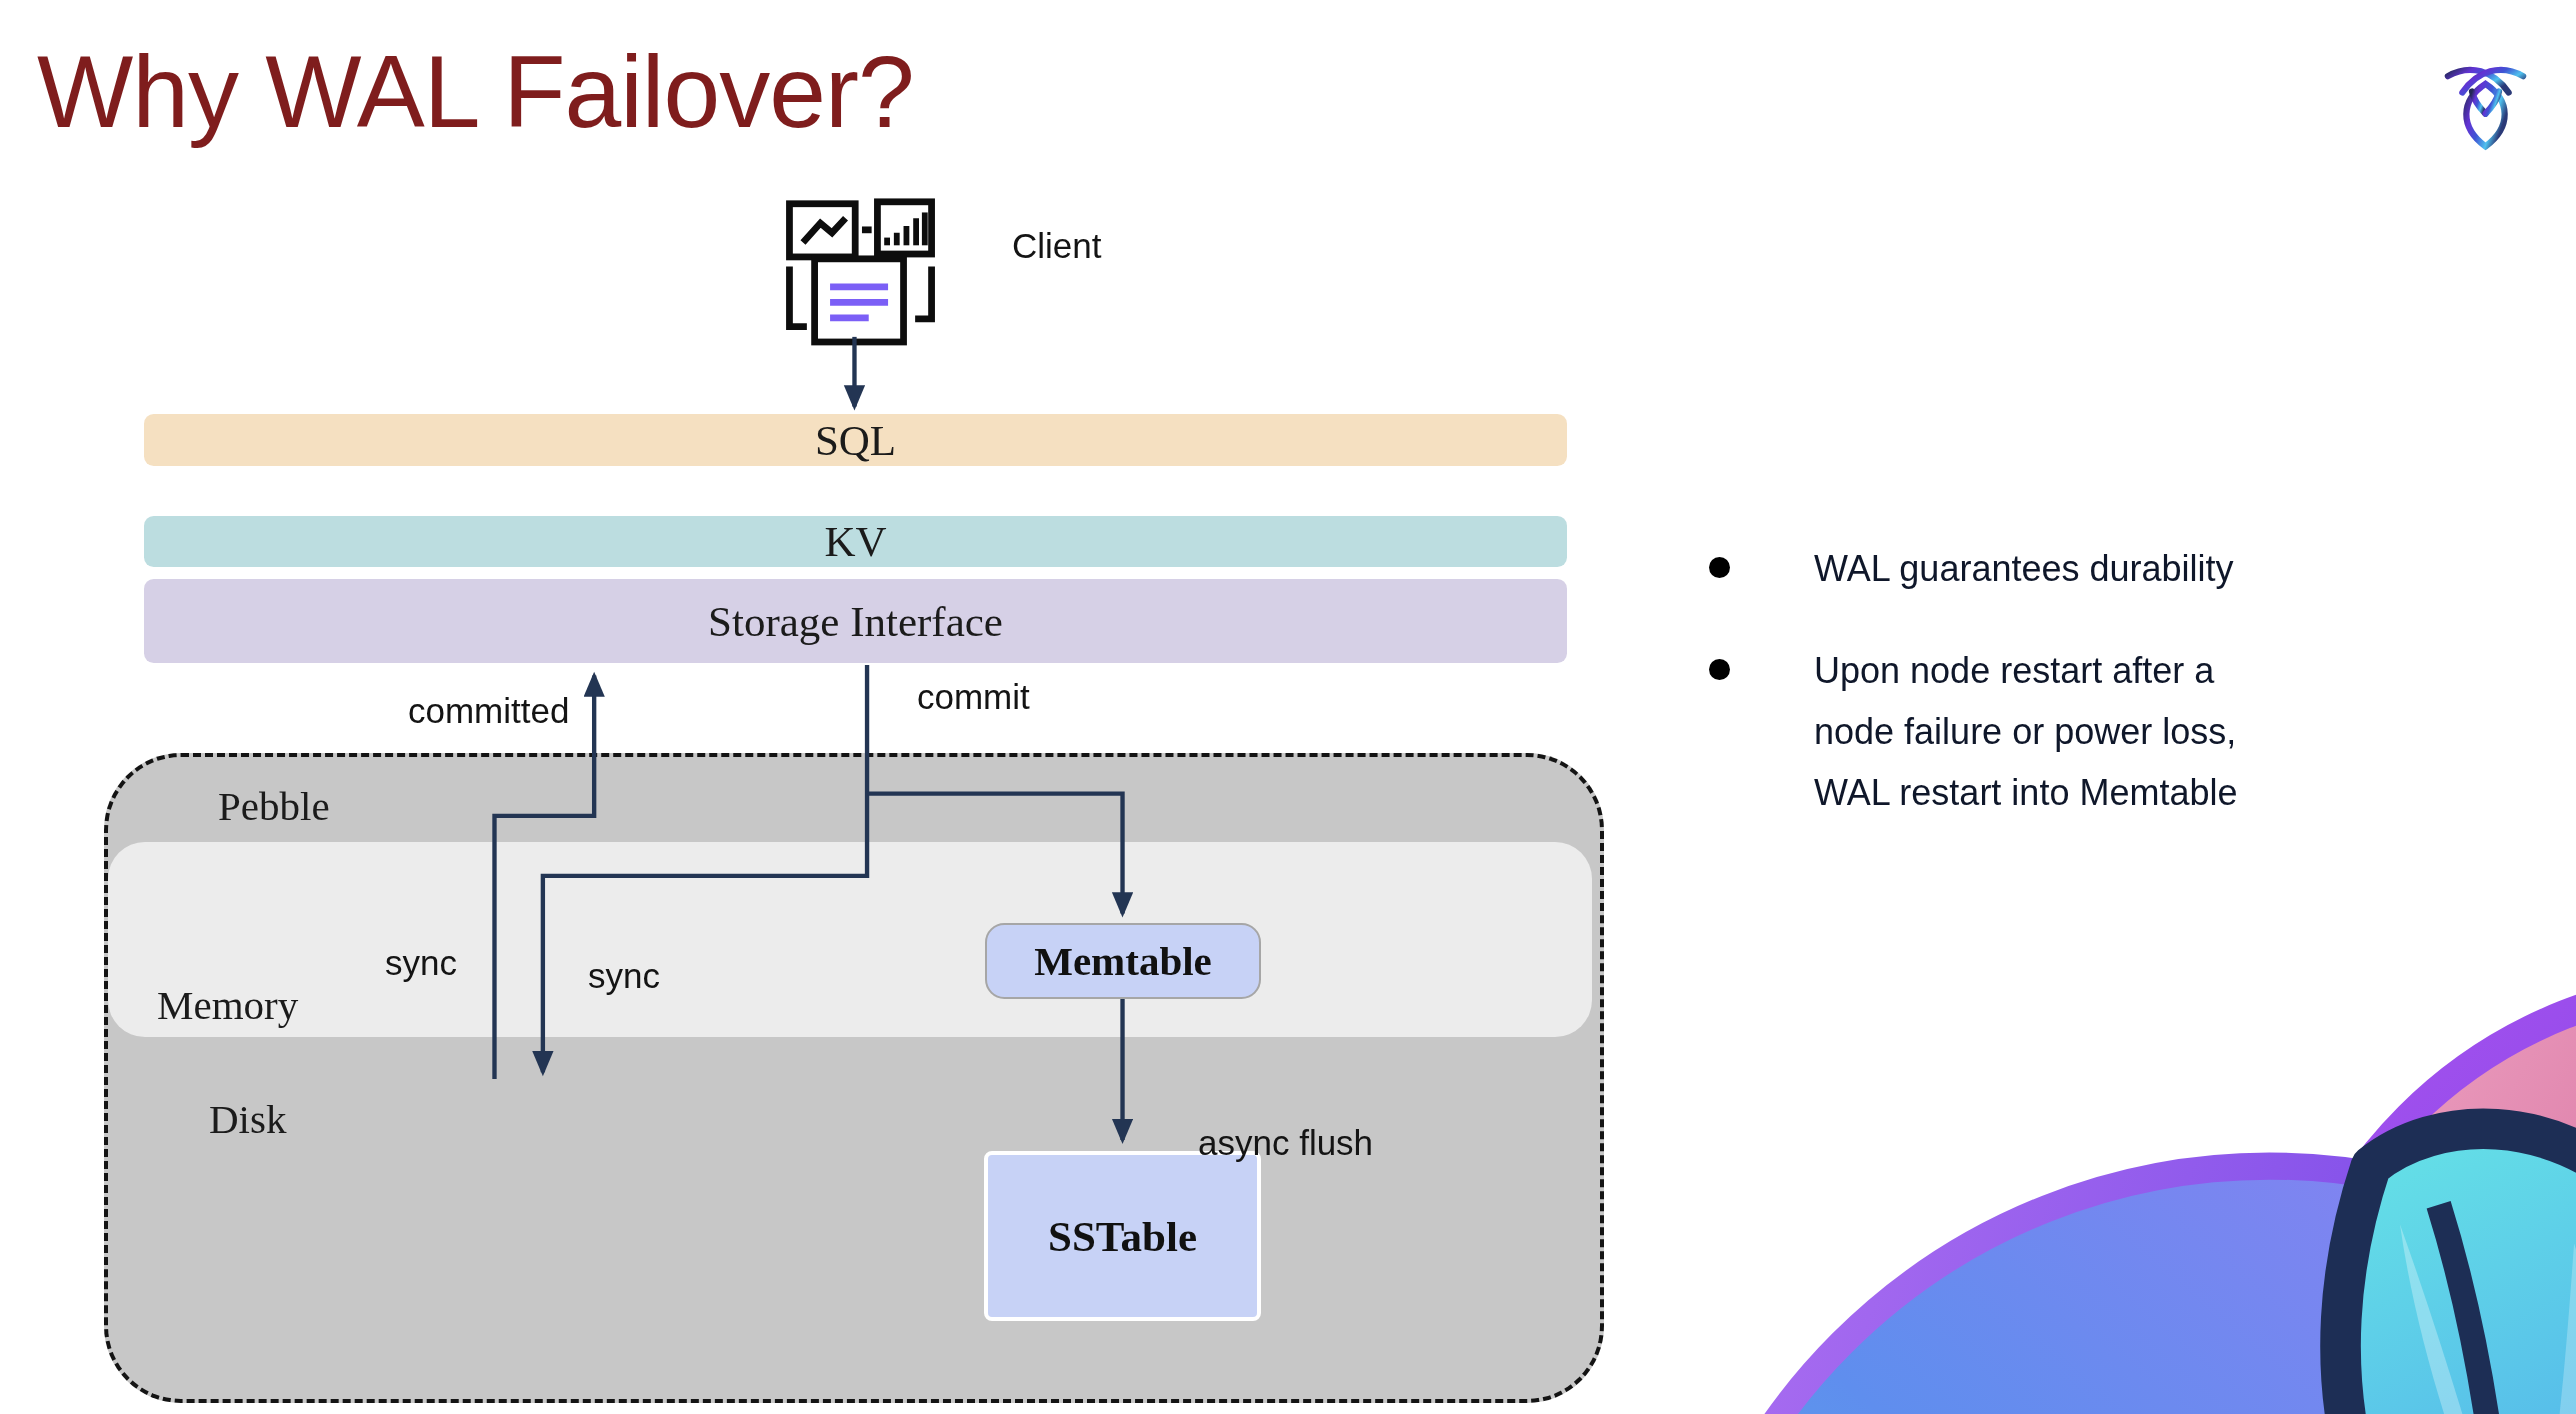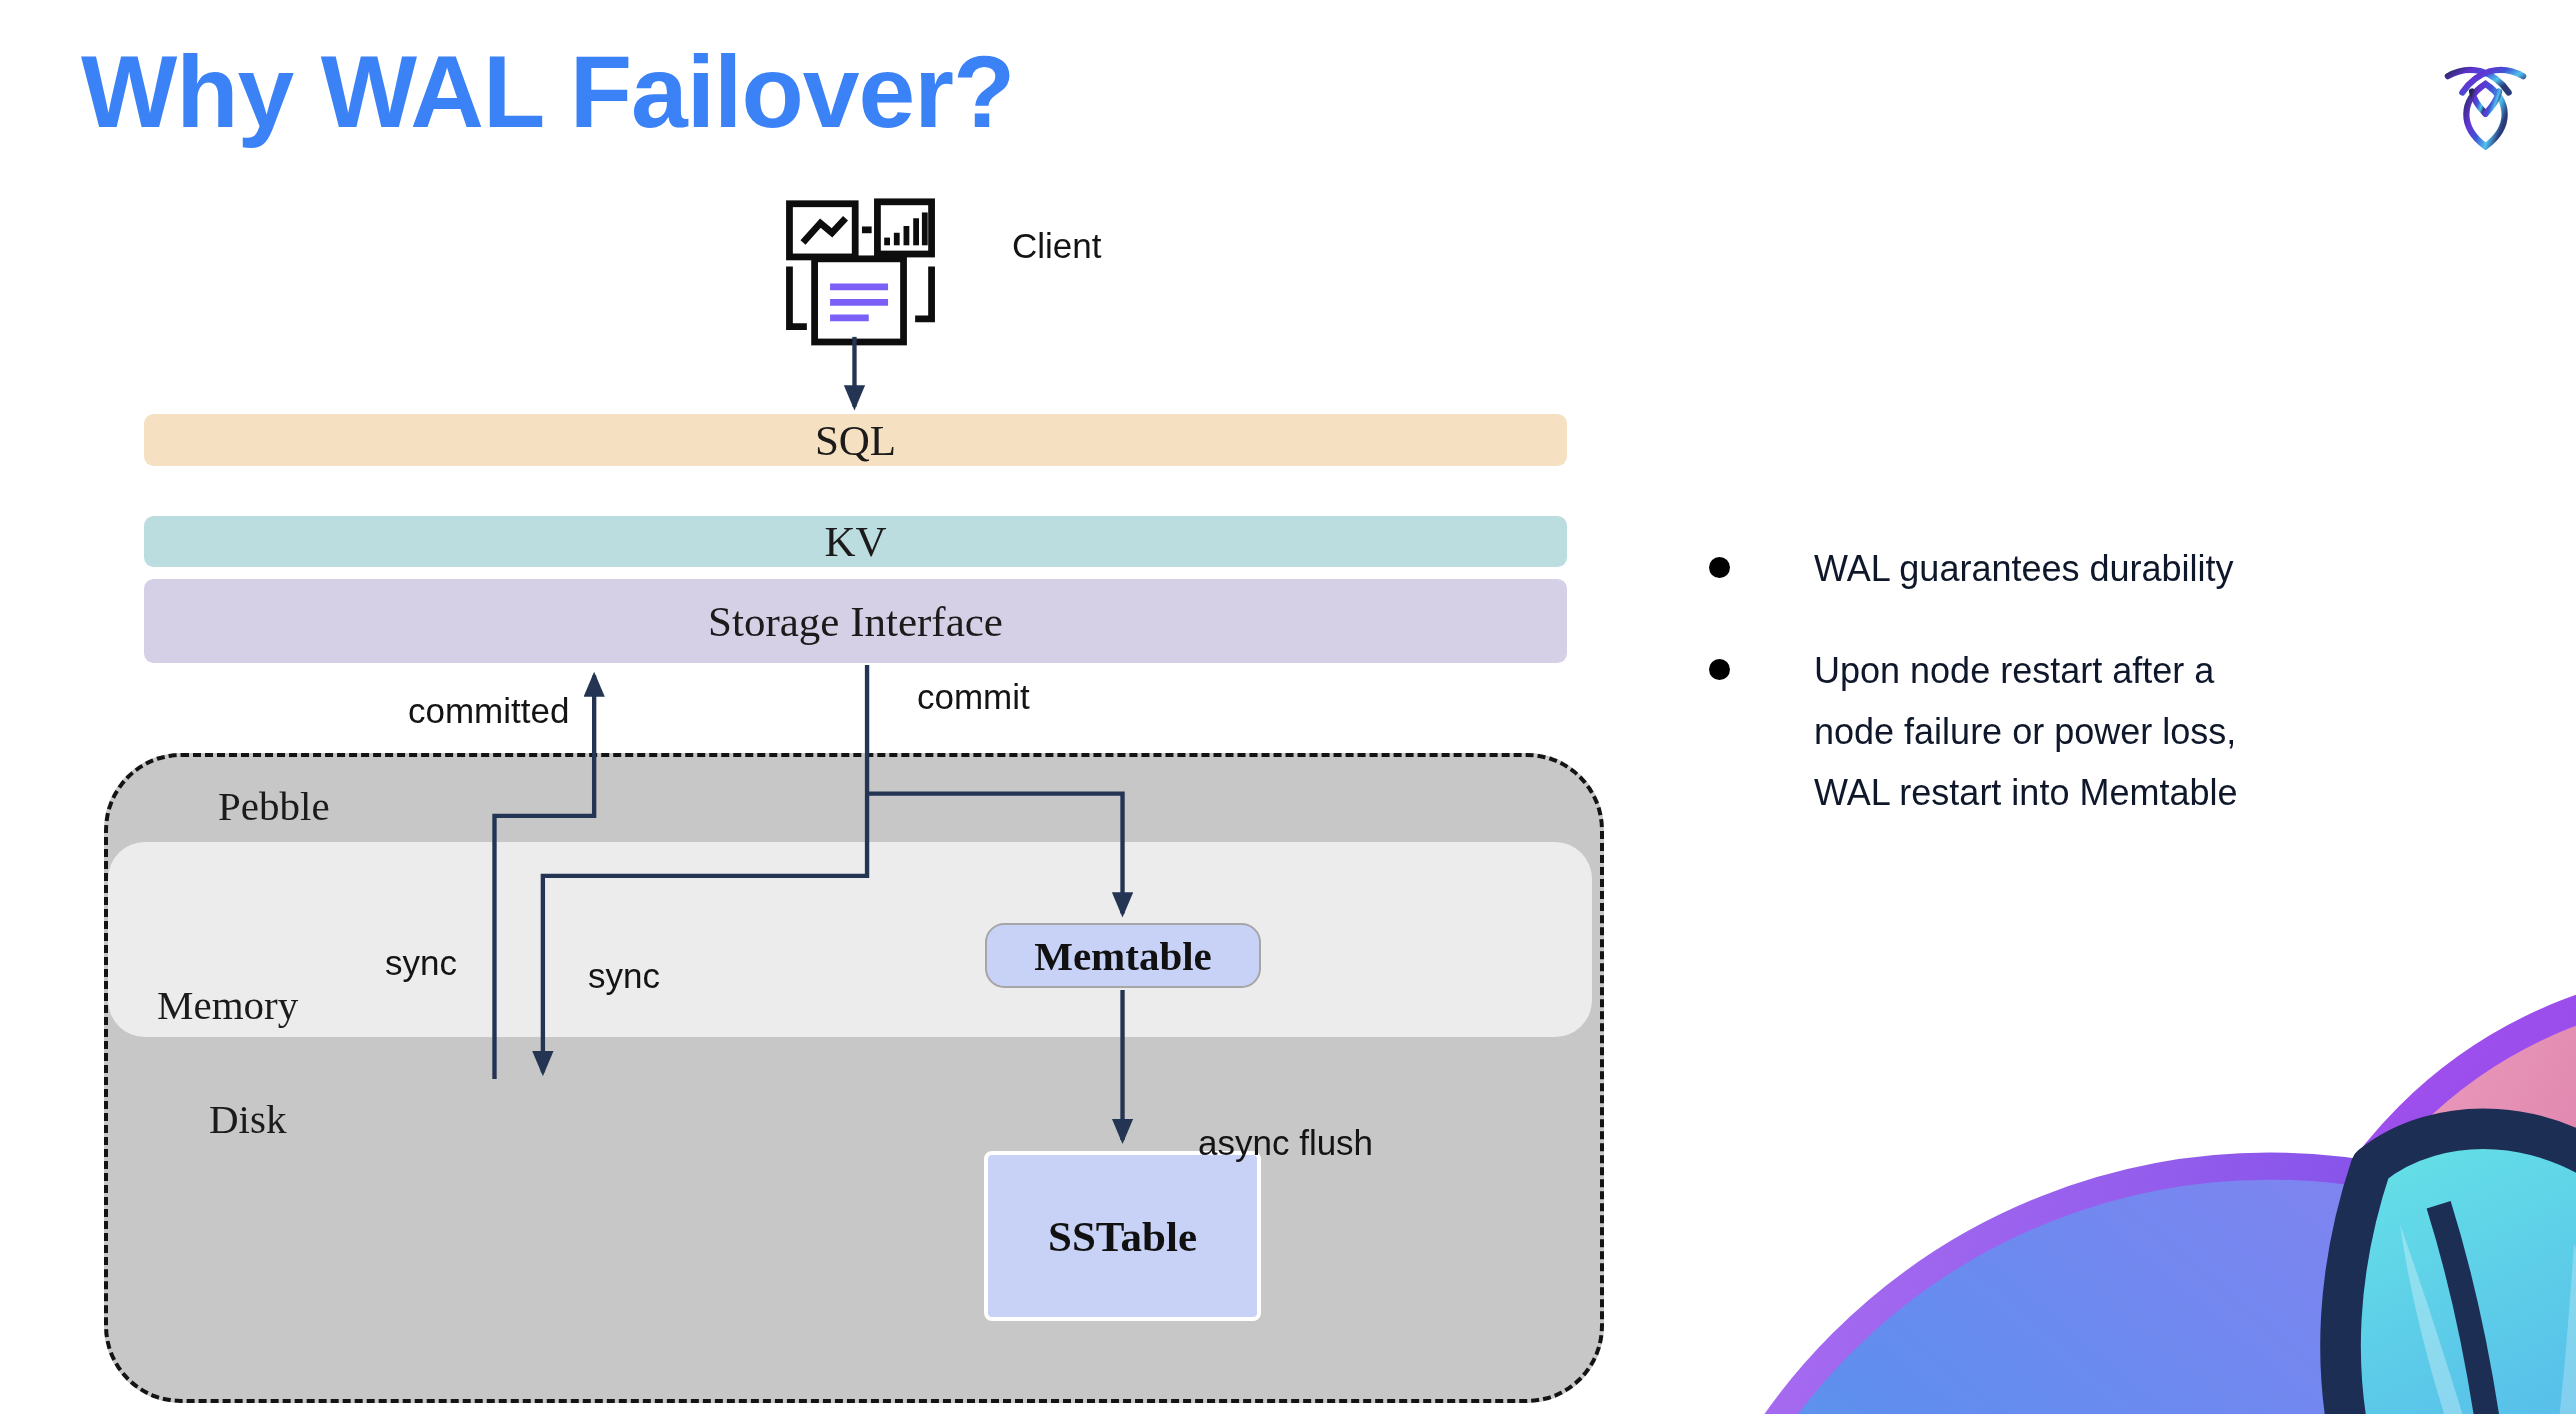--- a/index.html
+++ b/index.html
@@ -1,20 +1,20 @@
 <!DOCTYPE html>
 <html style="--sql-fill: #f5e0c1; --kv-fill: #bcdde0; --storage-fill: #d6d0e6; --pebble-fill: #c7c7c7; --memory-fill: #ececec; --node-fill: #c7d2f6; --line: #233553; --ink: #121212; --accent: #7b5ff6;"><head>
 <meta charset="utf-8">
 <style>
   html,body{margin:0;padding:0;background:#ffffff;}
   .page{position:relative;width:2576px;height:1415px;background:#fff;overflow:hidden;
         font-family:"Liberation Sans",sans-serif;color:var(--ink,#121212);}
 
   .title{position:absolute;left:37px;top:29px;font-size:102px;line-height:1.25;
-         font-weight:bold;letter-spacing:-1px;color:#3b82f6;white-space:nowrap;margin-left:44px;}
+         font-weight:normal;letter-spacing:-1px;color:#7f1d1d;white-space:nowrap;}
 
   
   .bar{position:absolute;left:144px;width:1423px;border-radius:9.7px;
        display:flex;align-items:center;justify-content:center;
        font-family:"Liberation Serif","DejaVu Serif",serif;font-size:43px;color:#1b1b1b;}
   .bar.sql{top:414px;height:52px;background:var(--sql-fill,#f5e0c1);}
   .bar.kv{top:504px;height:51px;background:var(--kv-fill,#bcdde0);margin-top:12px;}
   .bar.storage{top:579px;height:84px;background:var(--storage-fill,#d6d0e6);}
 
   
@@ -28,21 +28,21 @@
           font-size:41px;color:#1b1b1b;white-space:nowrap;}
   .lbl{position:absolute;font-size:35px;color:#141414;white-space:nowrap;}
 
   
   .node{position:absolute;display:flex;align-items:center;justify-content:center;
         background:var(--node-fill,#c7d2f6);
         font-family:"Liberation Serif","DejaVu Serif",serif;font-weight:bold;color:#111;
         box-sizing:border-box;}
   .node.wal{left:449px;top:1081px;width:180px;height:178px;border:4.8px solid #fff;
         border-radius:29px;font-size:43px;}
-  .node.memtable{left:985px;top:923px;width:276px;height:65px;border:2.9px solid #a6a6a6;
+  .node.memtable{left:985px;top:923px;width:276px;height:76px;border:2.9px solid #a6a6a6;
         border-radius:19.4px;font-size:41px;}
   .node.sstable{left:984px;top:1151px;width:277px;height:170px;border:4.8px solid #fff;
         border-radius:8px;font-size:43px;}
 
   
   .connectors{position:absolute;left:0;top:0;width:2576px;height:1415px;pointer-events:none;}
 
   
   .bullet-dot{position:absolute;width:21px;height:21px;border-radius:50%;background:#000;}
   .bullet-text{position:absolute;left:1808px;font-size:36px;line-height:61px;color:#0f172a;

